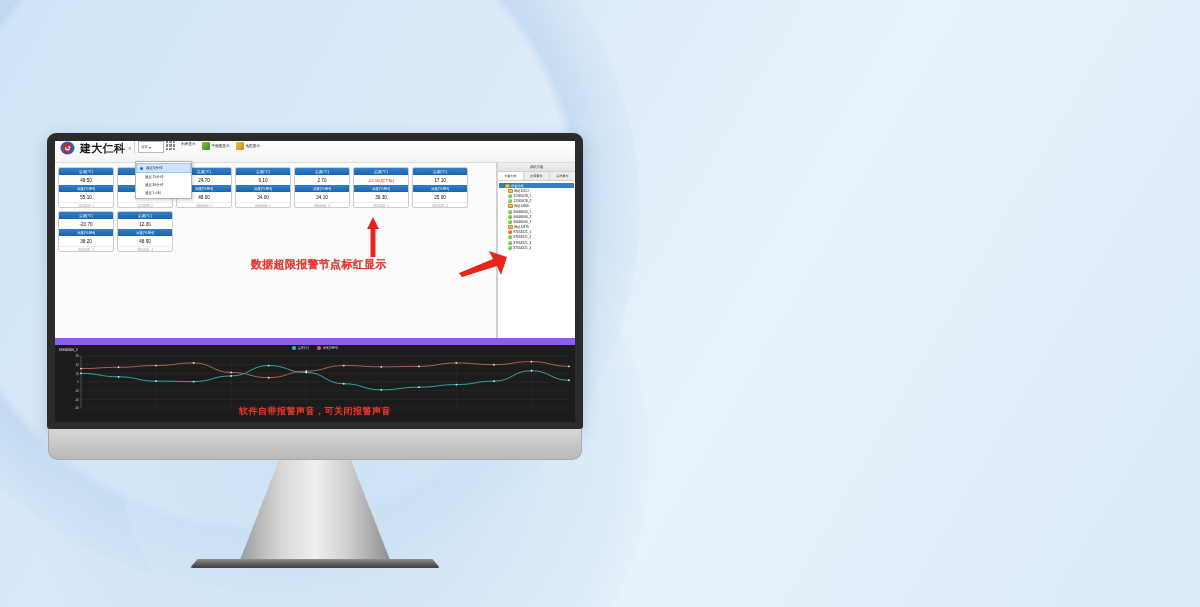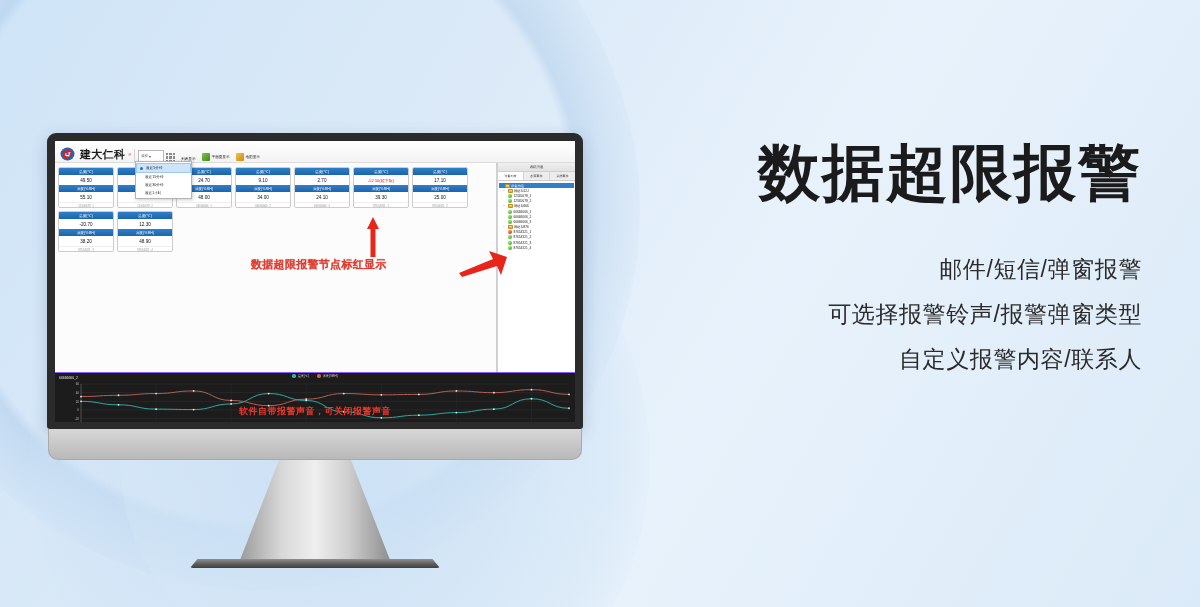--- a/index.html
+++ b/index.html
@@ -85,21 +85,21 @@
     border-radius: 3px;
     clip-path: polygon(3% 0%, 97% 0%, 100% 100%, 0% 100%);
     box-shadow: 0 3px 10px rgba(40,70,110,0.18);
   }
 
   
   .app { display: flex; flex-direction: column; height: 100%; background: #fbfbfb; }
 
   .app-top {
     display: flex;
-    align-items: flex-end;
+    align-items: flex-start;
     height: 22px;
     background: linear-gradient(180deg,#ffffff 0%, #f3f3f3 100%);
     border-bottom: 1px solid #dcdcdc;
     padding: 0 3px;
     position: relative;
     flex: none;
   }
   .logo-wrap { display: flex; align-items: center; gap: 3px; padding-left: 2px; }
   .logo-mark {
     width: 17px; height: 15px;
@@ -266,25 +266,25 @@
   .tnode .dot { width: 4px; height: 4px; border-radius: 50%; flex: none; }
   .tnode .dot.green { background: radial-gradient(circle at 35% 30%, #9ae86a, #2f9e1a); }
   .tnode .dot.red   { background: radial-gradient(circle at 35% 30%, #ff8b7a, #d11a12); }
   .tnode.root { background: #2f7fc9; color: #fff; }
   .tnode.root .folder { background: linear-gradient(180deg,#ffe49b,#e8b93c); }
   .lvl1 { padding-left: 3px; }
   .lvl2 { padding-left: 9px; }
 
   
   .chart-area {
-    height: 50px;
+    height: 84px;
     flex: none;
     background: #1c1c1c;
     position: relative;
-    border-top: 1px solid #8b5cf6;
+    border-top: 7px solid #8b5cf6;
     overflow: hidden;
   }
   .chart-title {
     position: absolute; left: 4px; top: 3px;
     font-size: 3.4px; color: #e6e6e6;
   }
   .chart-legend {
     position: absolute; left: 0; right: 0; top: 1px;
     display: flex; justify-content: center; gap: 8px;
     font-size: 3px; color: #d8d8d8;
@@ -643,22 +643,14 @@
           </svg>
         </span>
 
       </div>
     </div>
     <div class="mon-chin"></div>
     <div class="mon-neck"></div>
     <div class="mon-base"></div>
   </div>
 
-  <div id="copy">
-    <div class="headline">数据超限报警</div>
-    <div class="sublines">
-      <div class="subline">邮件/短信/弹窗报警</div>
-      <div class="subline">可选择报警铃声/报警弹窗类型</div>
-      <div class="subline">自定义报警内容/联系人</div>
-    </div>
-  </div>
 
 </div>
 
 </body></html>

